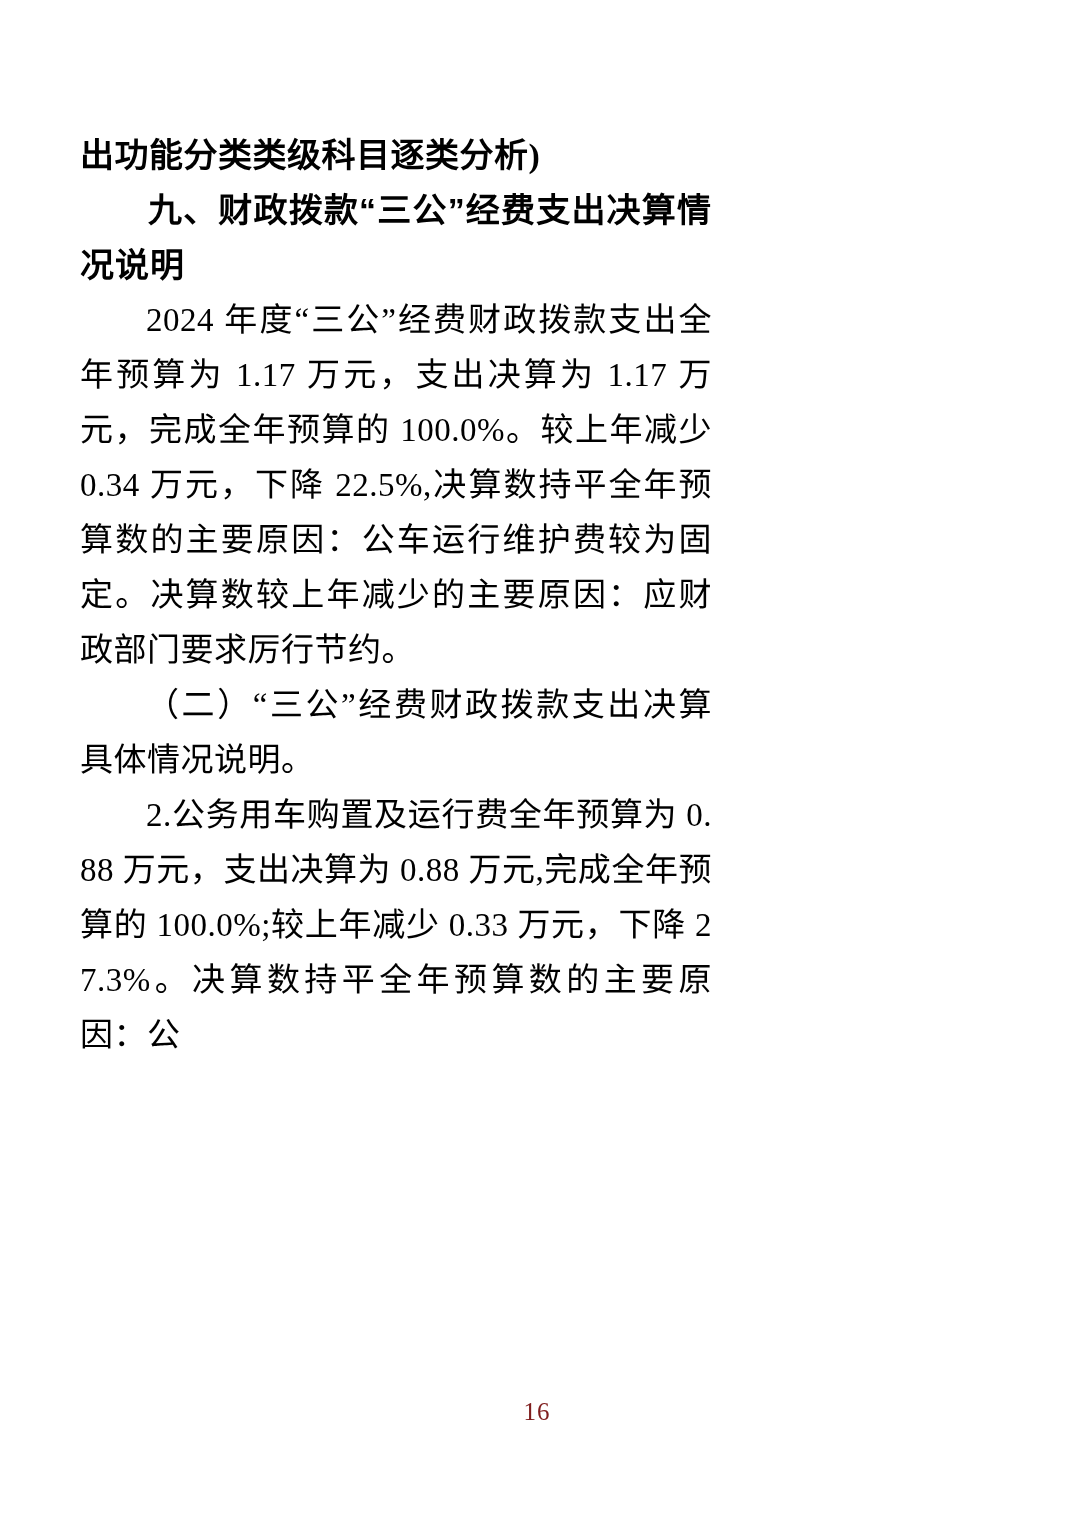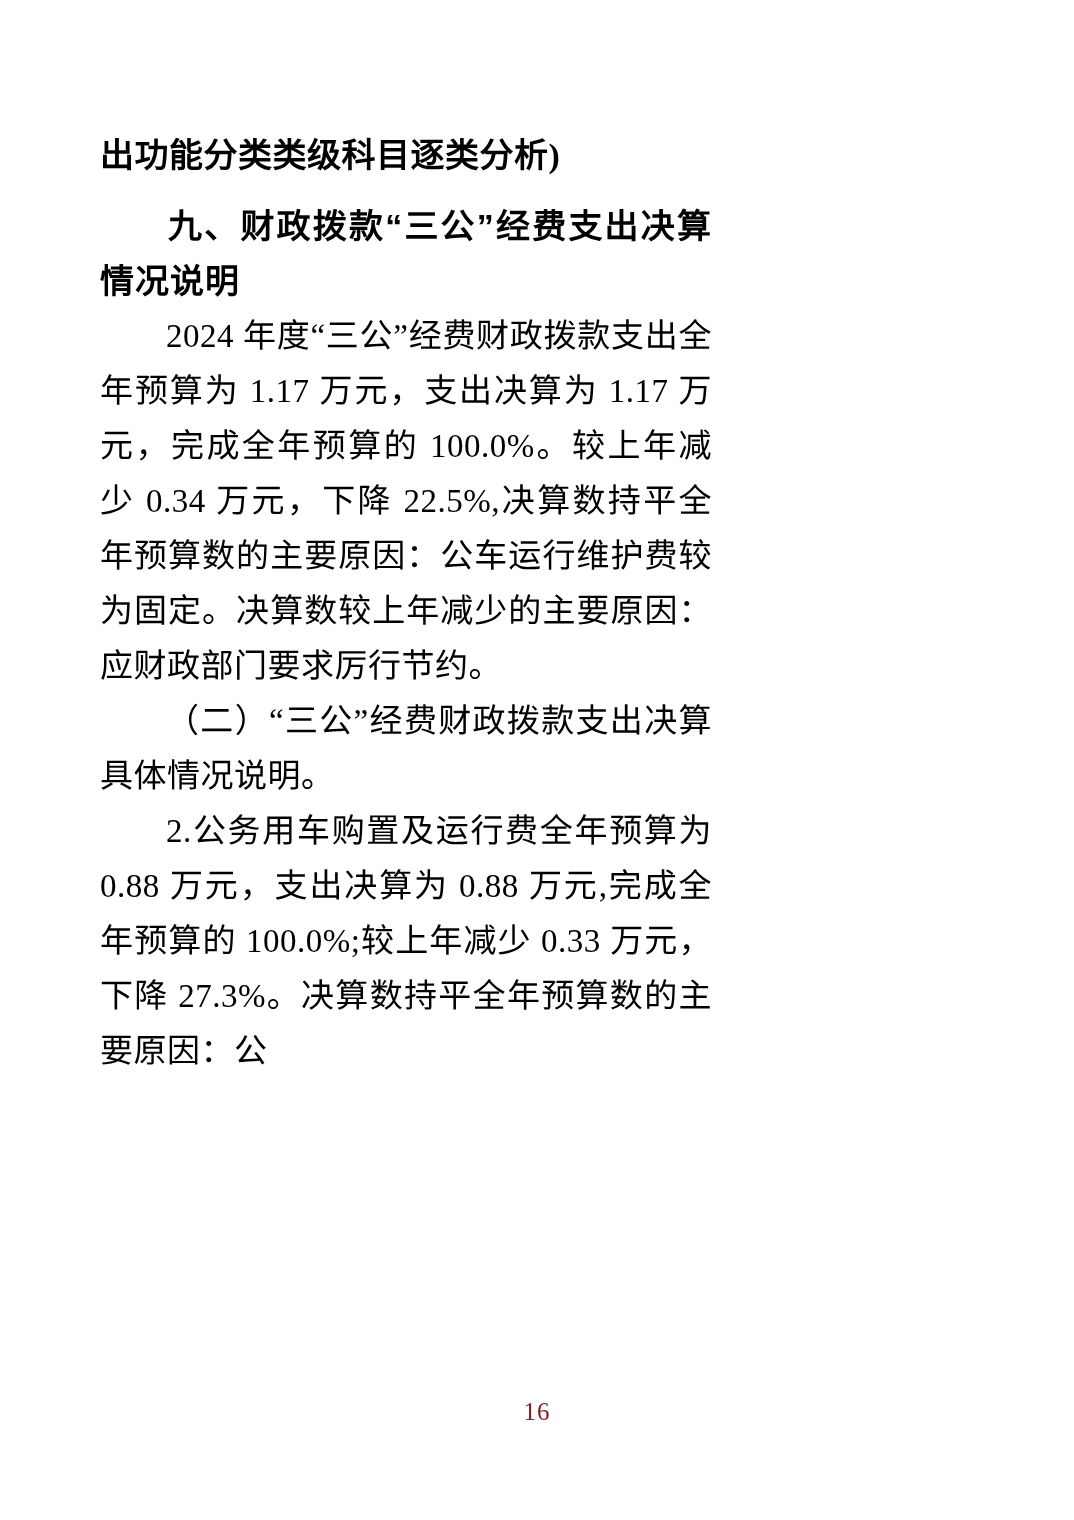--- a/index.html
+++ b/index.html
@@ -11,21 +11,21 @@
     width: 1074px;
     height: 1520px;
     position: relative;
     font-family: "Liberation Serif", "DejaVu Serif", serif;
     color: #000000;
   }
   .page {
     box-sizing: border-box;
     width: 872px;
     height: 1520px;
-    padding: 128px 160px 0 100px;
+    padding: 128px 160px 0 80px;
     position: relative;
     background: #ffffff;
     overflow: hidden;
   }
   .text-block {
     width: 100%;
   }
   p.para {
     margin: 0;
     font-size: 33px;
@@ -43,21 +43,20 @@
     font-weight: 700;
     font-size: 34px;
     font-family: "Liberation Serif", "DejaVu Serif", serif;
   }
   
   p.para.heading {
     font-weight: 700;
     font-size: 34px;
     font-family: "Liberation Sans", "DejaVu Sans", sans-serif;
     letter-spacing: 1px;
-    margin-top: 16px;
   }
   
   p.para.body {
     font-weight: 400;
   }
   .page-footer {
     position: absolute;
     left: 0;
     top: 1398px;
     width: 1074px;

